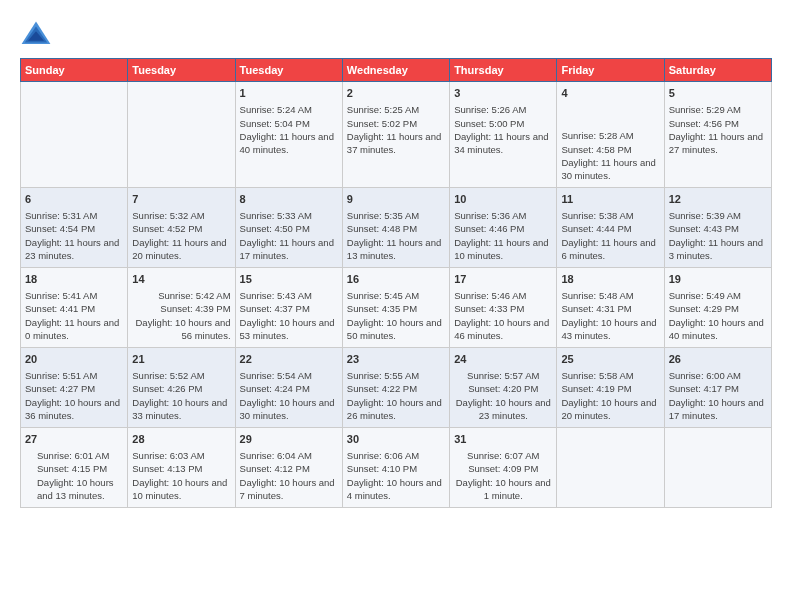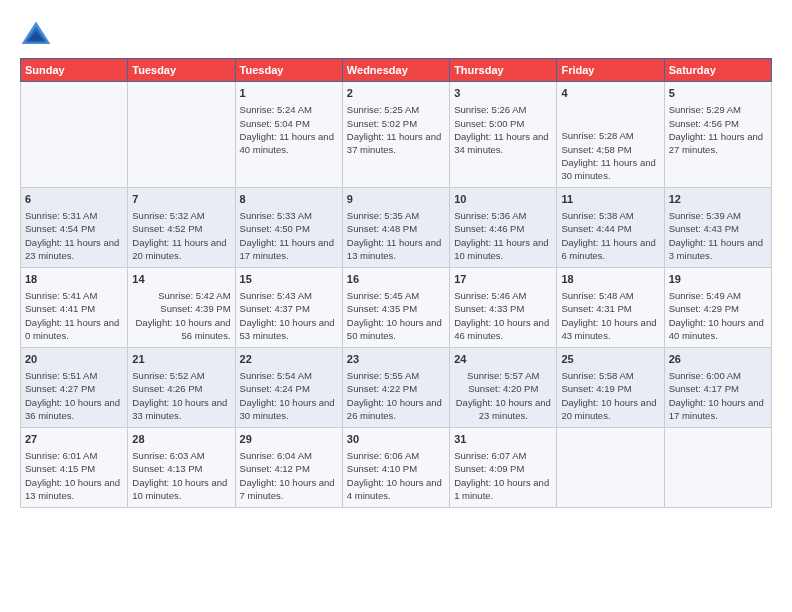--- a/index.html
+++ b/index.html
@@ -283,21 +283,21 @@
         <td>
           <span class="day-number">26</span>
           <div class="day-info" style="white-space: pre-line;">Sunrise: 6:00 AM
 Sunset: 4:17 PM
 Daylight: 10 hours and 17 minutes.</div>
         </td>
       </tr>
       <tr>
         <td>
           <span class="day-number">27</span>
-          <div class="day-info" style="white-space: pre-line;">Sunrise: 6:01 AM
+          <div class="day-info" style="white-space: pre-line; margin-left: 12px;">Sunrise: 6:01 AM
 Sunset: 4:15 PM
 Daylight: 10 hours and 13 minutes.</div>
         </td>
         <td>
           <span class="day-number">28</span>
           <div class="day-info" style="white-space: pre-line;">Sunrise: 6:03 AM
 Sunset: 4:13 PM
 Daylight: 10 hours and 10 minutes.</div>
         </td>
         <td>
@@ -307,21 +307,21 @@
 Daylight: 10 hours and 7 minutes.</div>
         </td>
         <td>
           <span class="day-number">30</span>
           <div class="day-info" style="white-space: pre-line;">Sunrise: 6:06 AM
 Sunset: 4:10 PM
 Daylight: 10 hours and 4 minutes.</div>
         </td>
         <td>
           <span class="day-number">31</span>
-          <div class="day-info" style="white-space: pre-line;">Sunrise: 6:07 AM
+          <div class="day-info" style="white-space: pre-line; text-align: center;">Sunrise: 6:07 AM
 Sunset: 4:09 PM
 Daylight: 10 hours and 1 minute.</div>
         </td>
         <td class="empty-cell"></td>
         <td class="empty-cell"></td>
       </tr>
     </tbody>
 </table>
 
 </body></html>

